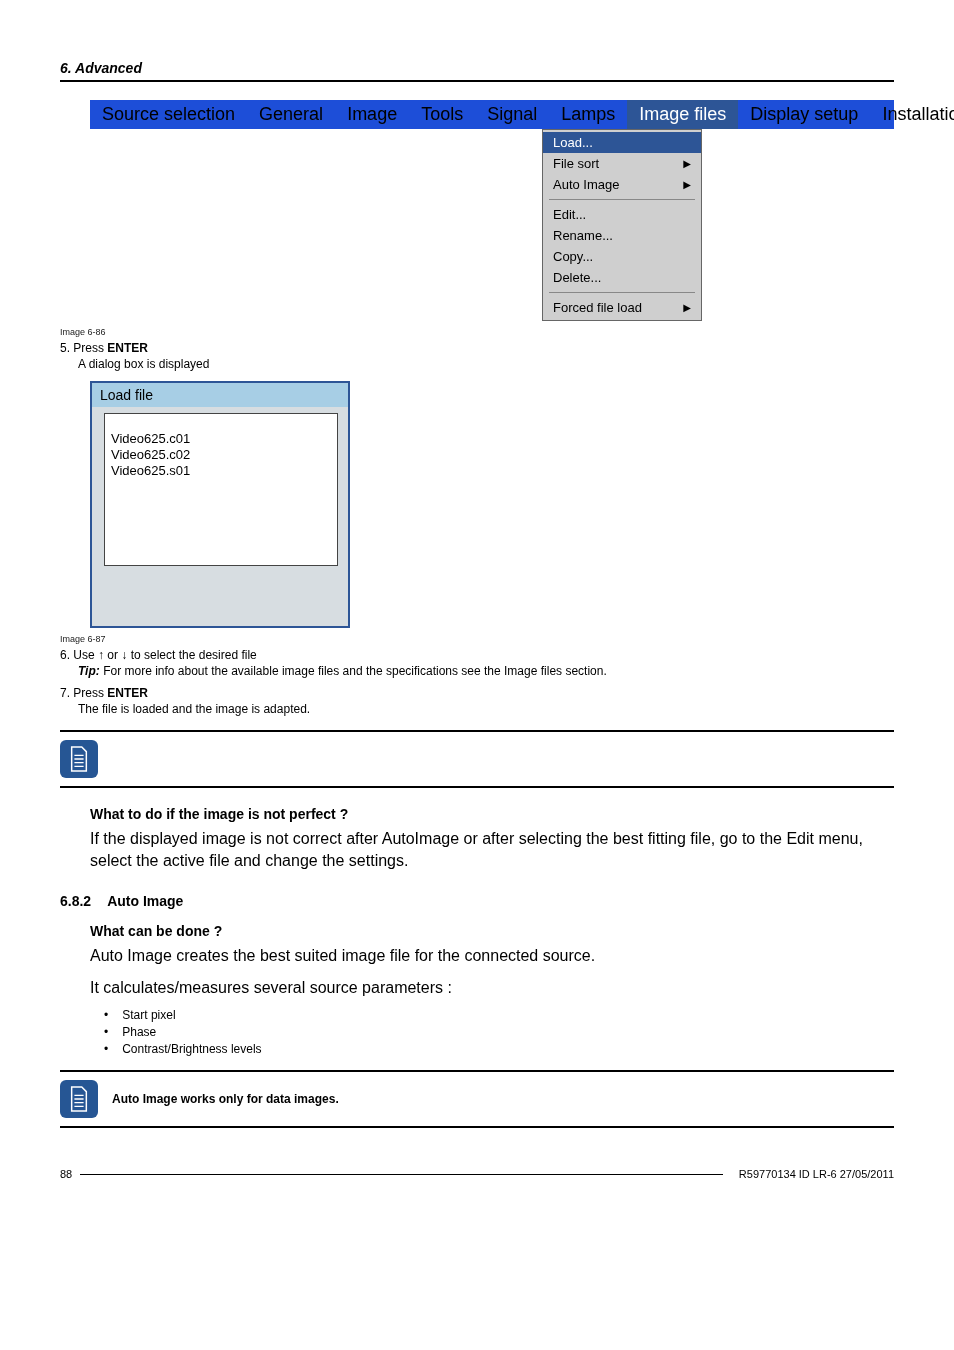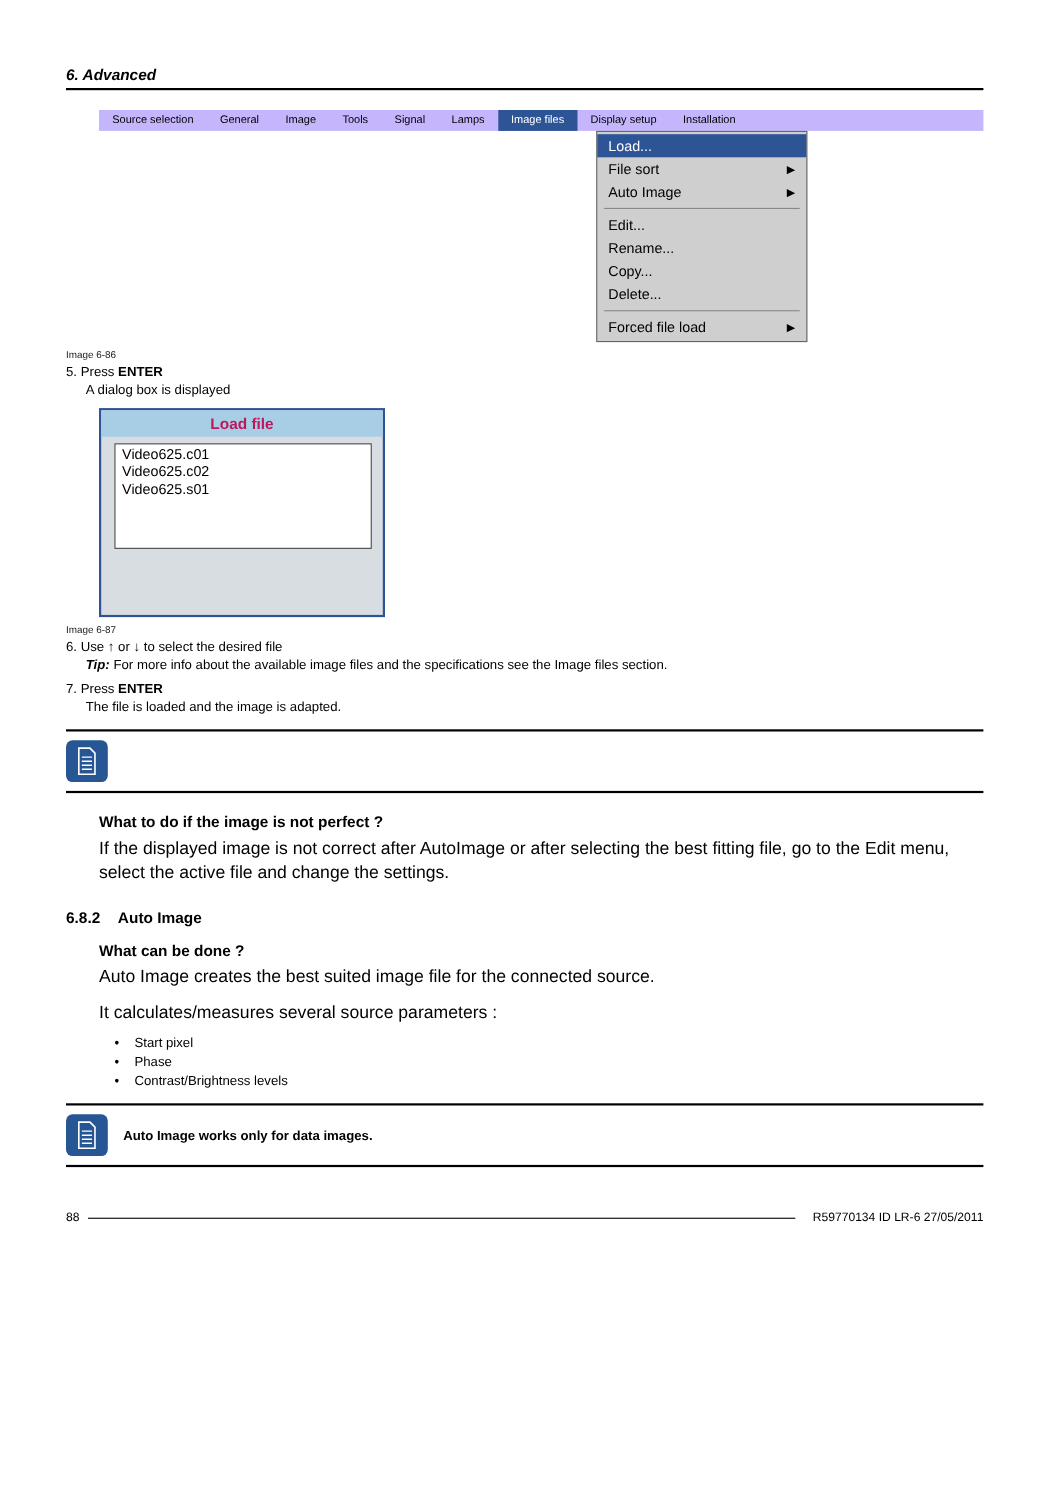--- a/index.html
+++ b/index.html
@@ -18,36 +18,36 @@
     font-weight: bold;
     padding-bottom: 4px;
     border-bottom: 2px solid #000;
     margin-bottom: 18px;
   }
 
   
   .menu-figure { margin-left: 30px; }
   .menubar {
     display: flex;
-    background: #c4b5fd;
+    background: #1d4ed8;
     color: #000;
-    font-size: 10px;
+    font-size: 18px;
   }
   .menubar .item {
     padding: 4px 12px;
     white-space: nowrap;
   }
   .menubar .item.active {
     background: #2d5596;
     color: #fff;
   }
   .dropdown {
     position: relative;
     margin-left: 452px;
-    width: 192px;
+    width: 160px;
     background: #cfcfcf;
     border: 1px solid #666;
     font-size: 13px;
   }
   .dropdown .grp { padding: 2px 0; }
   .dropdown .sep { border-top: 1px solid #888; margin: 2px 6px; }
   .dropdown .entry {
     display: flex;
     justify-content: space-between;
     align-items: center;
@@ -70,32 +70,31 @@
   
   .load-dialog {
     margin-left: 30px;
     width: 260px;
     border: 2px solid #2d5596;
     background: #d7dde1;
     padding-bottom: 60px;
   }
   .load-dialog .titlebar {
     background: #a7cee5;
-    color: #be185d;
-    font-weight: bold;
+    color: #000000;
+    font-weight: normal;
     font-size: 14px;
     padding: 4px 8px;
-    text-align: center;
   }
   .load-dialog .inner {
     margin: 6px 10px 0 12px;
     border: 1px solid #444;
     background: #fff;
-    height: 96px;
-    padding: 0 6px;
+    height: 153px;
+    padding: 16px 6px;
     font-size: 13px;
   }
   .load-dialog .inner div { margin: 1px 0; }
 
   .tip-line { margin: 2px 0 2px 18px; }
   .tip-label { font-style: italic; font-weight: bold; }
   .tip-text { }
 
   
   .note-block {

